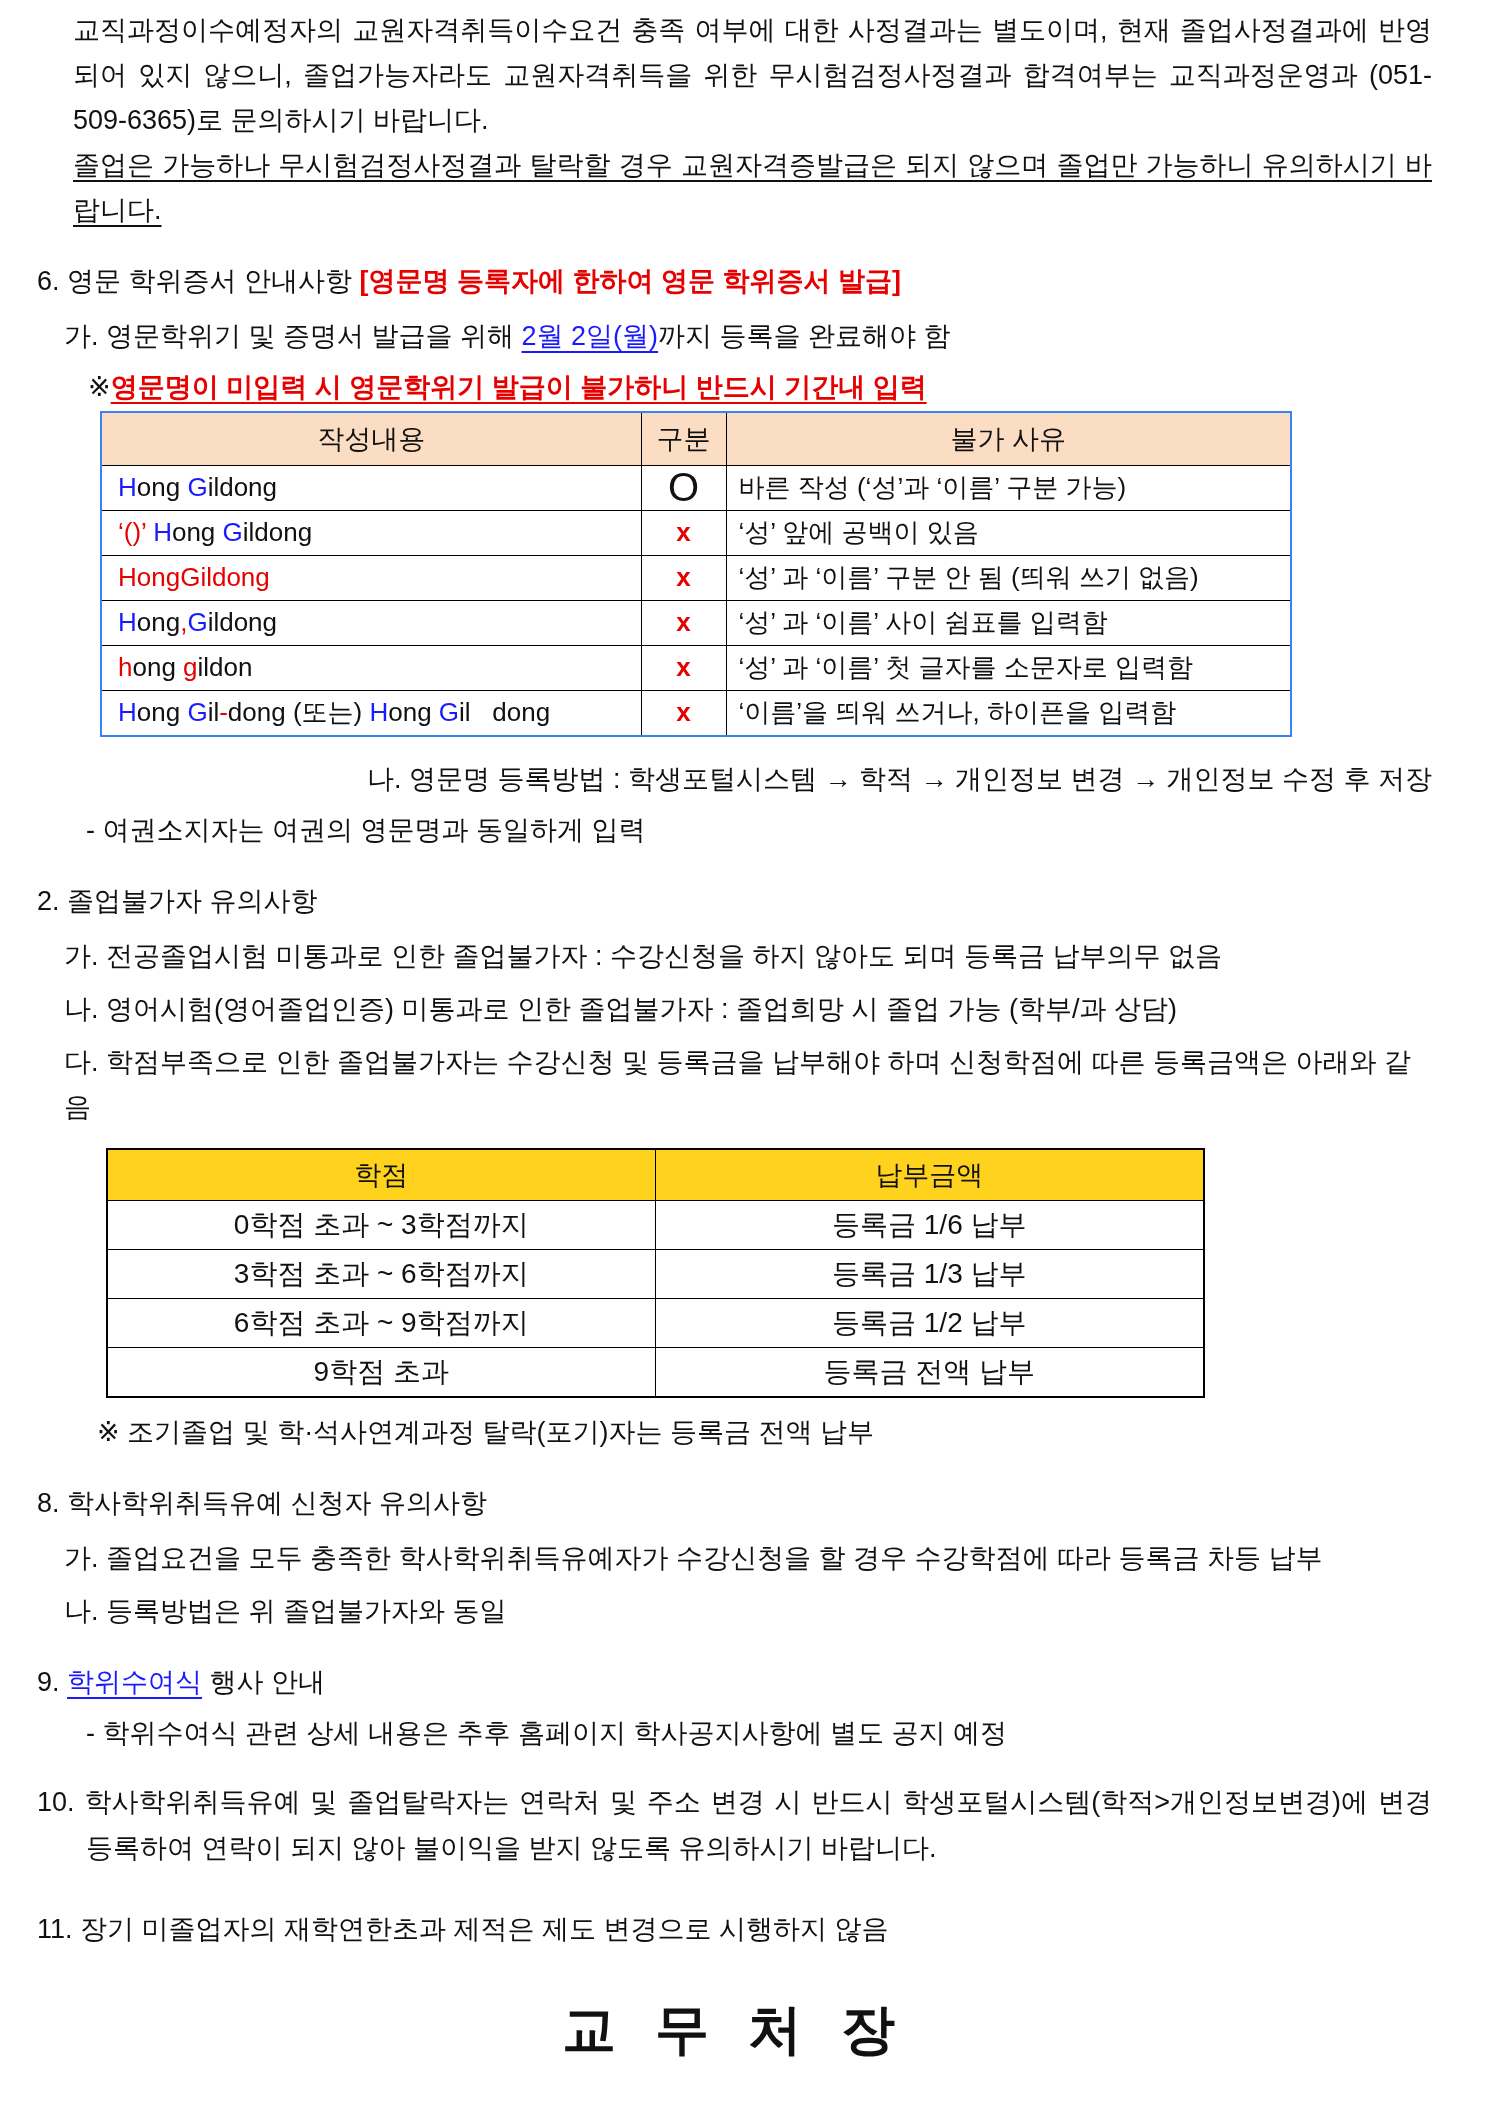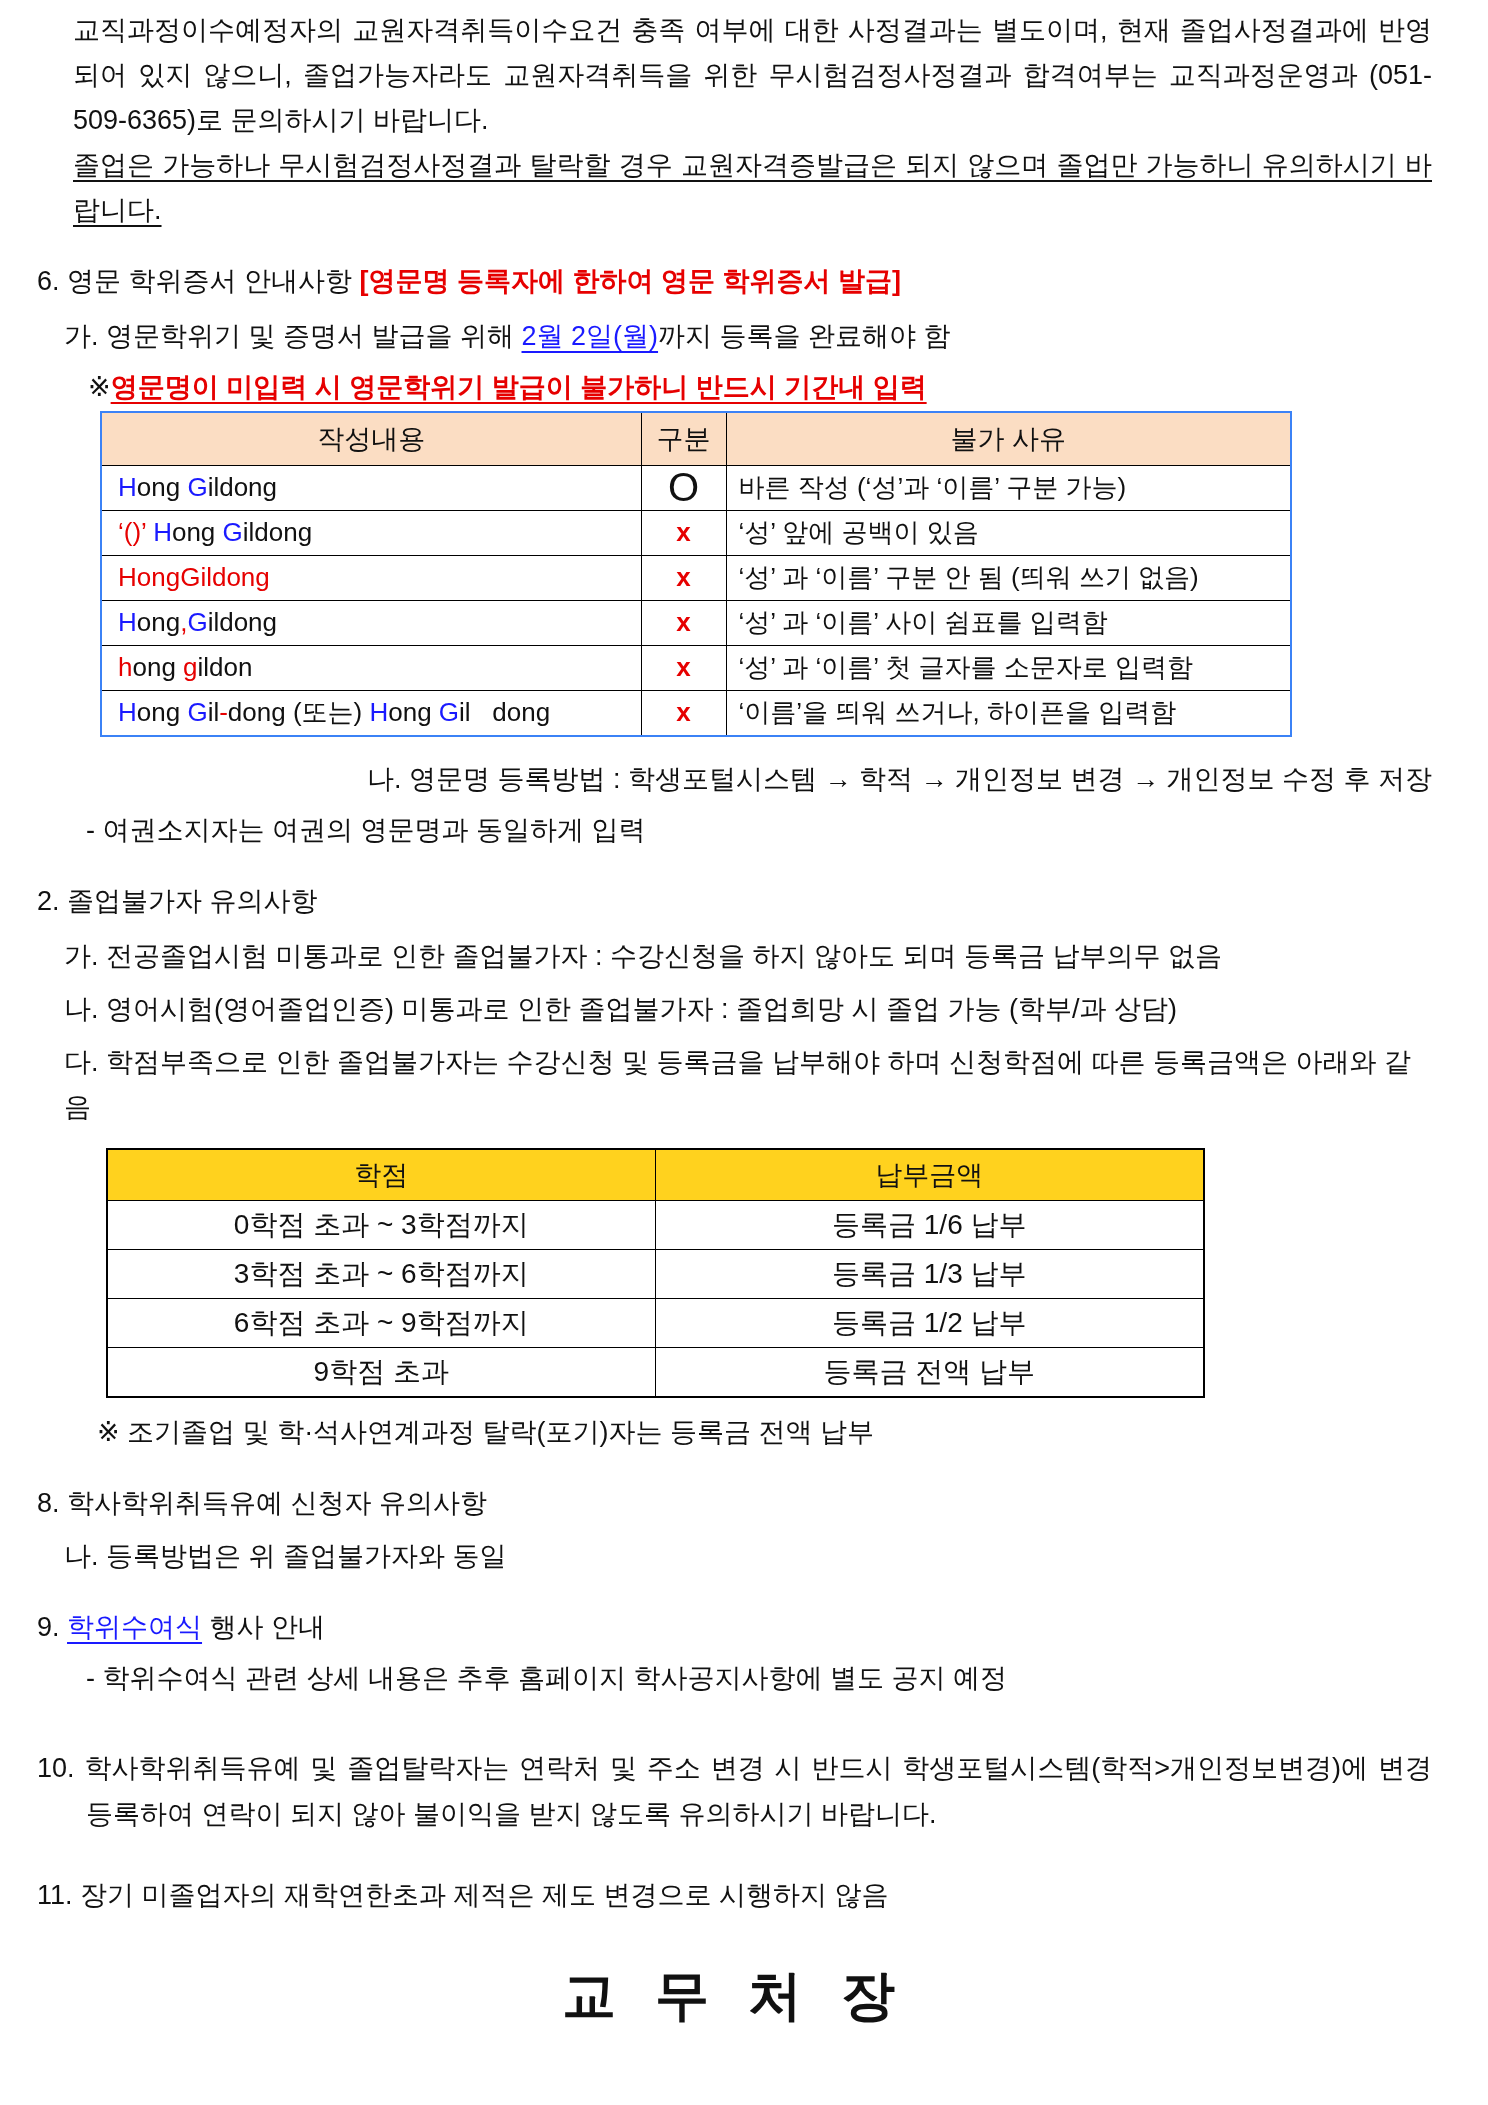--- a/index.html
+++ b/index.html
@@ -33,21 +33,21 @@
   .t1 td.mark{text-align:center;}
   .mark-o{font-size:40px;line-height:1;}
   .mark-x{color:var(--red);font-size:26px;font-weight:bold;}
   .t1 td.reason{padding-left:12px;}
 
   .t2{margin:18px 8px 0 69px;width:1097px;border:2px solid #000;}
   .t2 th{background:var(--t2bg);border:1.6px solid #000;height:48px;font-weight:normal;font-size:27px;}
   .t2 td{border:1.6px solid #000;height:46px;text-align:center;font-size:28px;line-height:1.2;}
 
   .note2{margin-left:60px;margin-top:12px;}
-  .item10{margin-top:44px;padding-left:49px;text-indent:-49px;text-align:justify;line-height:46px;}
+  .item10{margin-top:23px;padding-left:49px;text-indent:-49px;text-align:justify;line-height:46px;}
   .item11{margin-top:36px;}
   .sig{margin-top:40px;text-align:center;font-size:54px;font-weight:bold;letter-spacing:12px;line-height:75px;}
 </style>
 </head>
 <body>
 
 <div class="page">
 
   <div class="intro">교직과정이수예정자의 교원자격취득이수요건 충족 여부에 대한 사정결과는 별도이며, 현재 졸업사정결과에 반영되어 있지 않으니, 졸업가능자라도 교원자격취득을 위한 무시험검정사정결과 합격여부는 교직과정운영과 (051-509-6365)로 문의하시기 바랍니다.</div>
   <div class="intro"><span class="u">졸업은 가능하나 무시험검정사정결과 탈락할 경우 교원자격증발급은 되지 않으며 졸업만 가능하니 유의하시기 바랍니다.</span></div>
@@ -140,20 +140,21 @@
       <tr>
         <td>9학점 초과</td>
         <td>등록금 전액 납부</td>
       </tr>
     </tbody>
   </table>
 
   <div class="note2">※ 조기졸업 및 학·석사연계과정 탈락(포기)자는 등록금 전액 납부</div>
 
   <div class="h-sec">8. 학사학위취득유예 신청자 유의사항</div>
+  <div class="li li-first">가. 졸업요건을 모두 충족한 학사학위취득유예자가 수강신청을 할 경우 수강학점에 따라 등록금 차등 납부</div>
   <div class="li">나. 등록방법은 위 졸업불가자와 동일</div>
 
   <div class="h-sec"><span>9. </span><span class="blue u">학위수여식</span><span> 행사 안내</span></div>
   <div class="sub"><span>-</span> <span>학위수여식 관련 상세 내용은 추후 홈페이지 학사공지사항에 별도 공지 예정</span></div>
 
   <div class="item10"><span>10.</span> <span>학사학위취득유예 및 졸업탈락자는 연락처 및 주소 변경 시 반드시 학생포털시스템(학적&gt;개인정보변경)에 변경 등록하여 연락이 되지 않아 불이익을 받지 않도록 유의하시기 바랍니다.</span></div>
 
   <div class="item11">11. 장기 미졸업자의 재학연한초과 제적은 제도 변경으로 시행하지 않음</div>
 
   <div class="sig">교 무 처 장</div>

